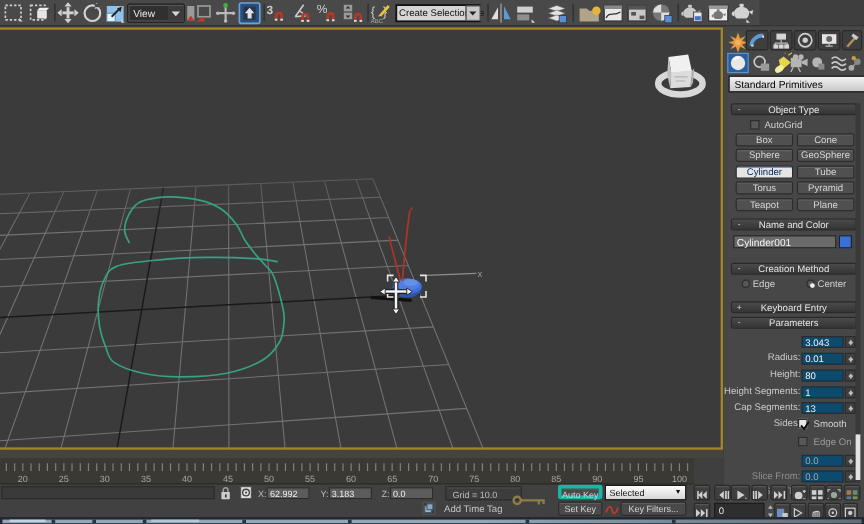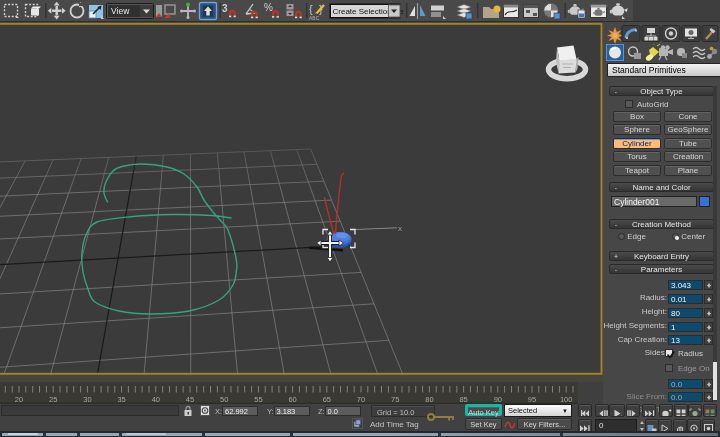--- a/index.html
+++ b/index.html
@@ -254,24 +254,24 @@
       <div class="abs" style="left:4px;top:41px;width:123px;height:14px;background:linear-gradient(#f2f2f2,#c9c9c9);border:1px solid #222;border-radius:1px;color:#000;font-size:8.5px;line-height:13px;padding-left:4px">Standard Primitives<span style="position:absolute;right:3px;top:0;color:#111;font-size:7px">▼</span></div>
       <div class="rollhdr" style="top:64px"><span class="pm">-</span>Object Type</div>
       <div class="abs" style="left:22px;top:78px">
         <span class="chk" style="left:0;top:0"></span>
         <span style="position:absolute;left:12px;top:0px;font-size:8px;color:#d0d0d0;white-space:nowrap">AutoGrid</span>
       </div>
       <div class="pbtn" style="left:10px;top:89px">Box</div>
       <div class="pbtn" style="left:61px;top:89px">Cone</div>
       <div class="pbtn" style="left:10px;top:102px">Sphere</div>
       <div class="pbtn" style="left:61px;top:102px">GeoSphere</div>
-      <div class="pbtn" style="left:10px;top:116px;background:#fdba74;color:#0a2d63;box-shadow:inset 0 1px 0 #5b9be8">Cylinder</div>
+      <div class="pbtn" style="left:10px;top:116px;background:#e5e5e5;color:#0a2d63;box-shadow:inset 0 1px 0 #5b9be8">Cylinder</div>
       <div class="pbtn" style="left:61px;top:116px">Tube</div>
       <div class="pbtn" style="left:10px;top:129px">Torus</div>
-      <div class="pbtn" style="left:61px;top:129px">Creation</div>
+      <div class="pbtn" style="left:61px;top:129px">Pyramid</div>
       <div class="pbtn" style="left:10px;top:143px">Teapot</div>
       <div class="pbtn" style="left:61px;top:143px">Plane</div>
       <div class="rollhdr" style="top:160px"><span class="pm">-</span>Name and Color</div>
       <div class="abs" style="left:8px;top:174px;width:86px;height:11px;background:#6a6a6a;border:1px solid #222;color:#f4f4f4;font-size:8.5px;line-height:10px;padding-left:2px">Cylinder001</div>
       <div class="abs" style="left:96px;top:174px;width:11px;height:11px;background:#3a6fd8;border:1px solid #222"></div>
       <div class="rollhdr" style="top:197px"><span class="pm">-</span>Creation Method</div>
       <div class="abs" style="left:15px;top:210px;font-size:8px;color:#d0d0d0"><span style="display:inline-block;width:7px;height:7px;border-radius:50%;background:#585858;border:1px solid #2c2c2c;vertical-align:-1px"></span> Edge</div>
       <div class="abs" style="left:69px;top:210px;font-size:8px;color:#d0d0d0"><span style="display:inline-block;width:7px;height:7px;border-radius:50%;background:#585858;border:1px solid #2c2c2c;vertical-align:-1px;position:relative"><span style="position:absolute;left:1.5px;top:1.5px;width:4px;height:4px;border-radius:50%;background:#f2f2f2"></span></span> Center</div>
       <div class="rollhdr" style="top:229px"><span class="pm">+</span>Keyboard Entry</div>
       <div class="rollhdr" style="top:242px"><span class="pm">-</span>Parameters</div>
@@ -284,35 +284,35 @@
         <span class="lbl">Height:</span>
         <span class="fld">0.01</span>
         <span class="sp"></span>
       </div>
       <div class="spinrow" style="top:286px">
         <span class="lbl">Height Segments:</span>
         <span class="fld">80</span>
         <span class="sp"></span>
       </div>
       <div class="spinrow" style="top:300px">
-        <span class="lbl">Cap Creation:</span>
+        <span class="lbl">Cap Segments:</span>
         <span class="fld">1</span>
         <span class="sp"></span>
       </div>
       <div class="spinrow" style="top:313px">
         <span class="lbl">Sides:</span>
         <span class="fld">13</span>
         <span class="sp"></span>
       </div>
       <div class="abs" style="left:62px;top:327px">
         <span class="chk" style="left:0;top:0;background:#e8e8e8"></span>
         <svg style="position:absolute;left:0.5px;top:0.5px" width="9" height="9">
           <path d="M1.5 4.5l2.5 3 4-6" stroke="#111" stroke-width="1.6" fill="none"></path>
         </svg>
-        <span style="position:absolute;left:13px;top:0;font-size:8px;color:#d0d0d0;white-space:nowrap">Radius</span>
+        <span style="position:absolute;left:13px;top:0;font-size:8px;color:#d0d0d0;white-space:nowrap">Smooth</span>
       </div>
       <div class="abs" style="left:62px;top:342px">
         <span class="chk" style="left:0;top:0"></span>
         <span style="position:absolute;left:13px;top:0;font-size:8px;color:#9a9a9a;white-space:nowrap">Edge On</span>
       </div>
       <div class="spinrow" style="top:357px">
         <span class="lbl" style="color:#8e8e8e">Slice From:</span>
         <span class="fld" style="color:#a5a5a5">0.0</span>
         <span class="sp"></span>
       </div>

